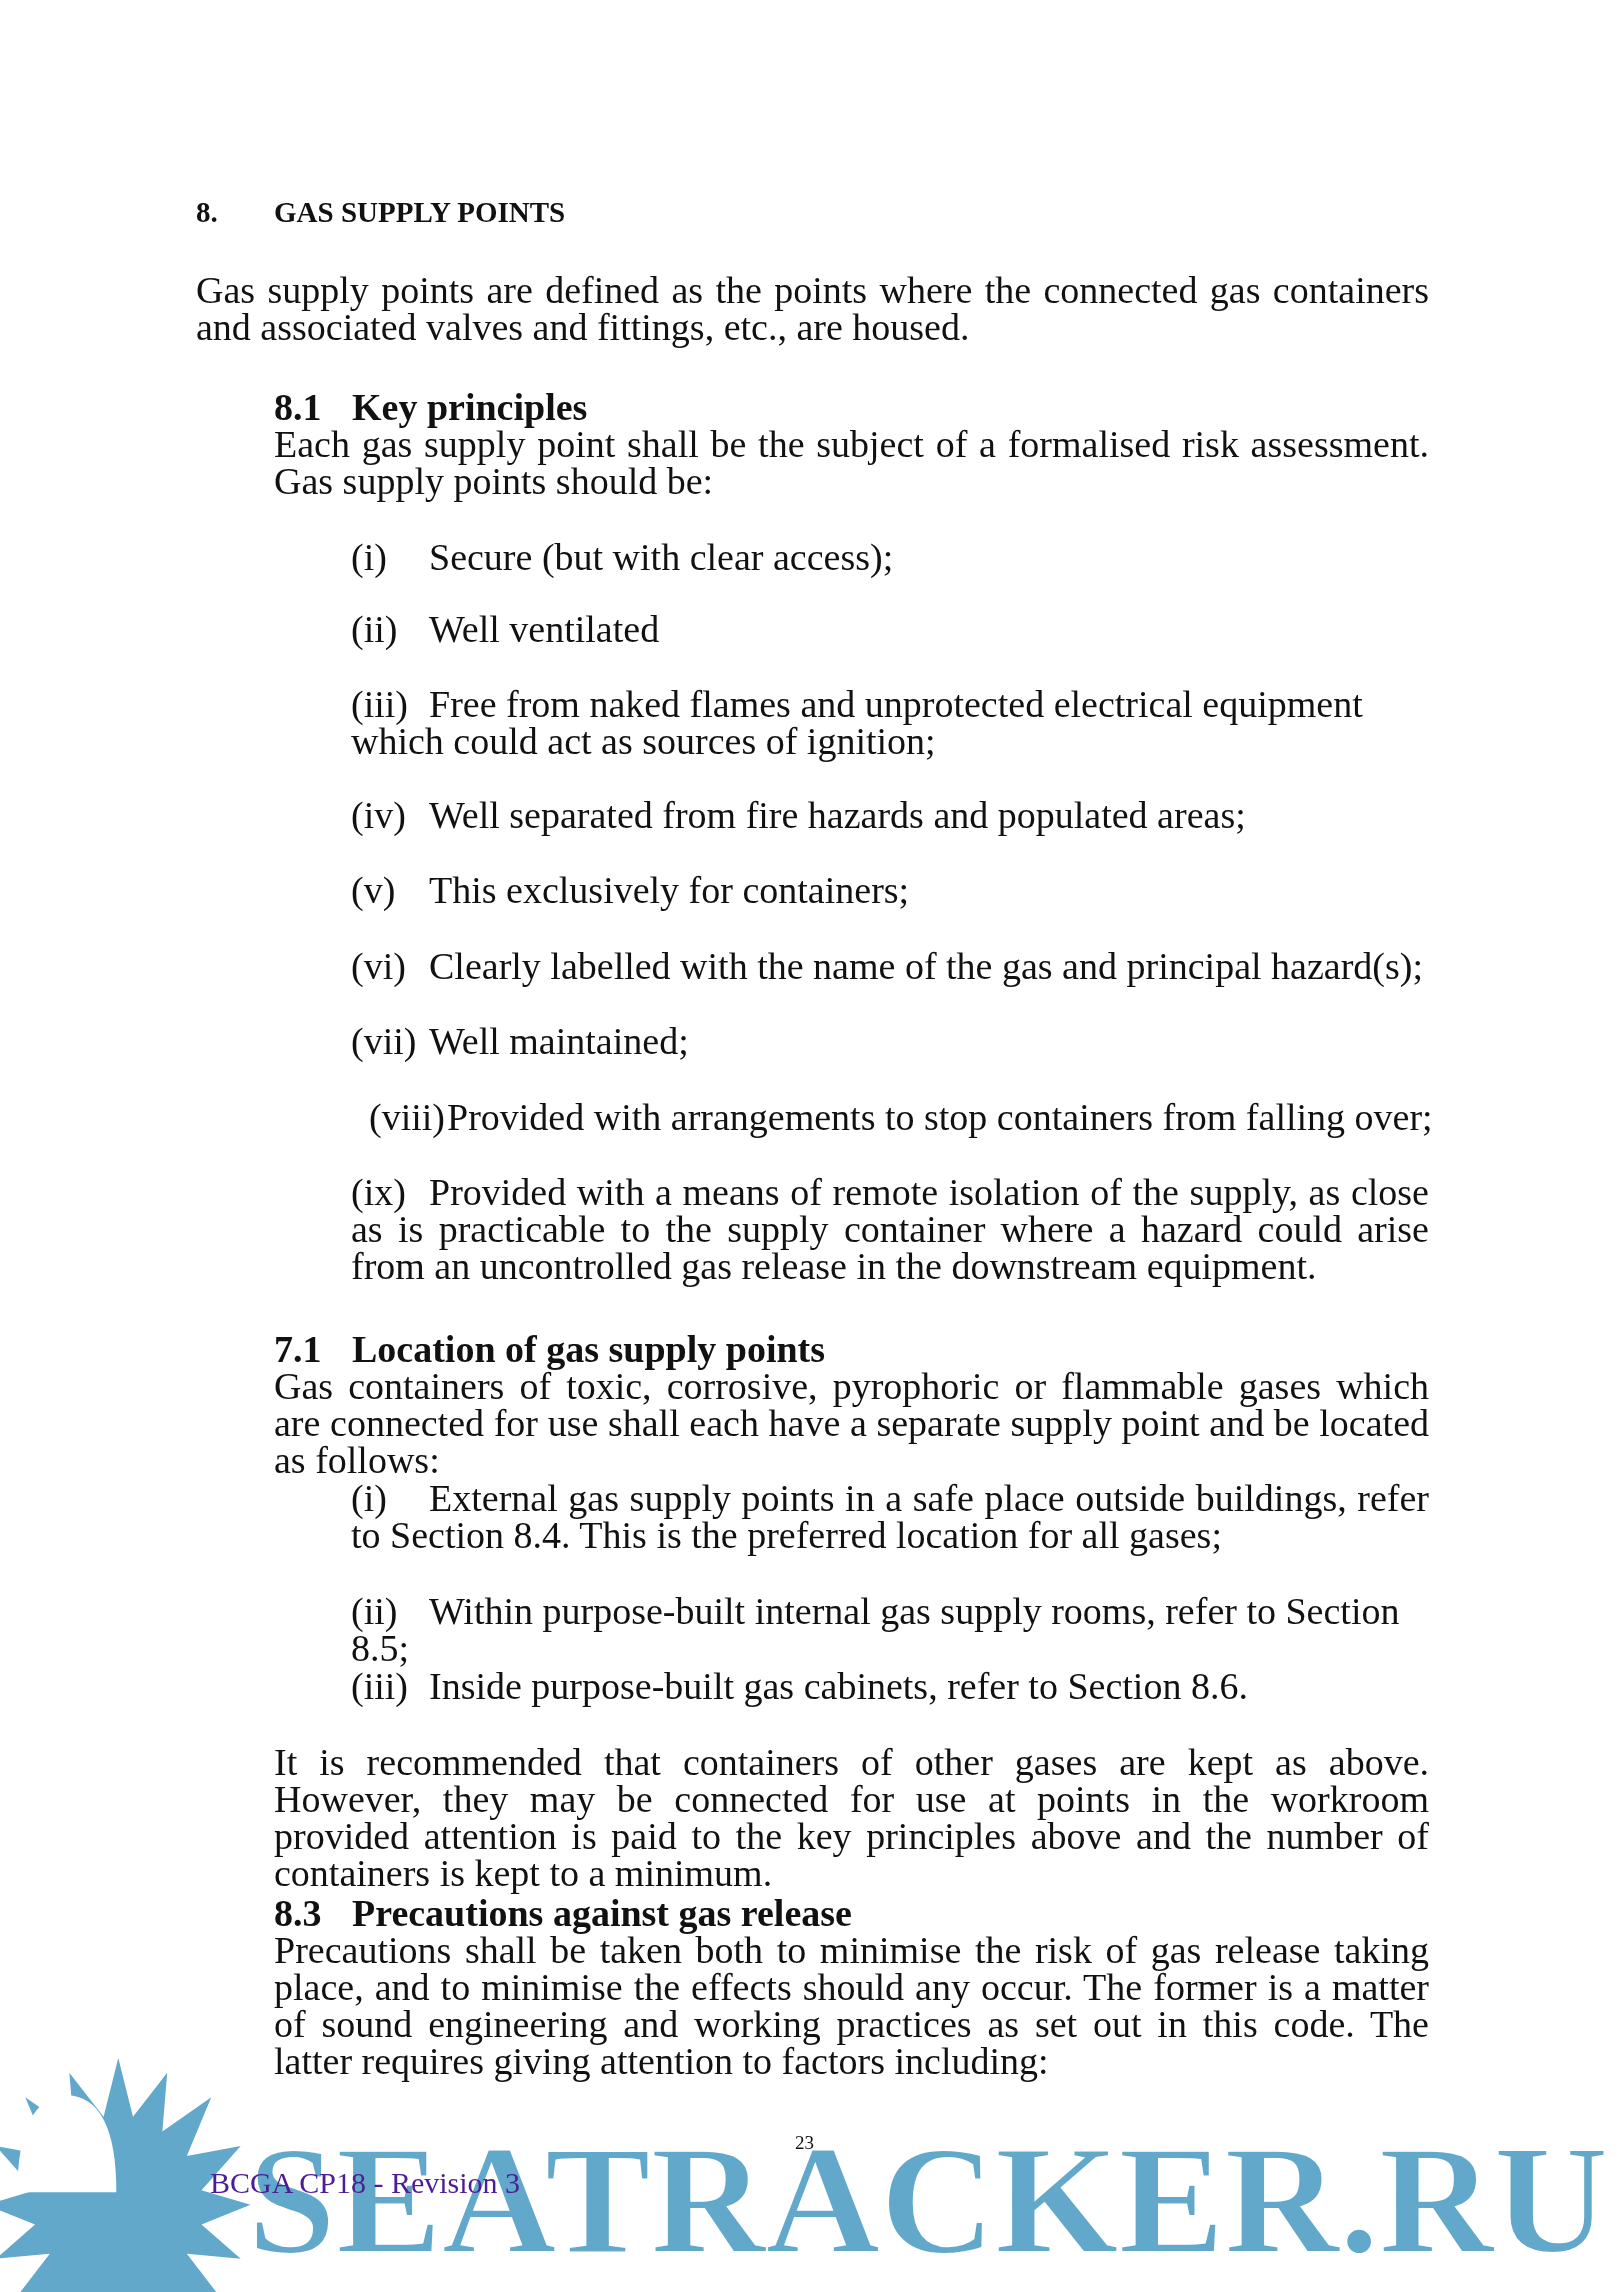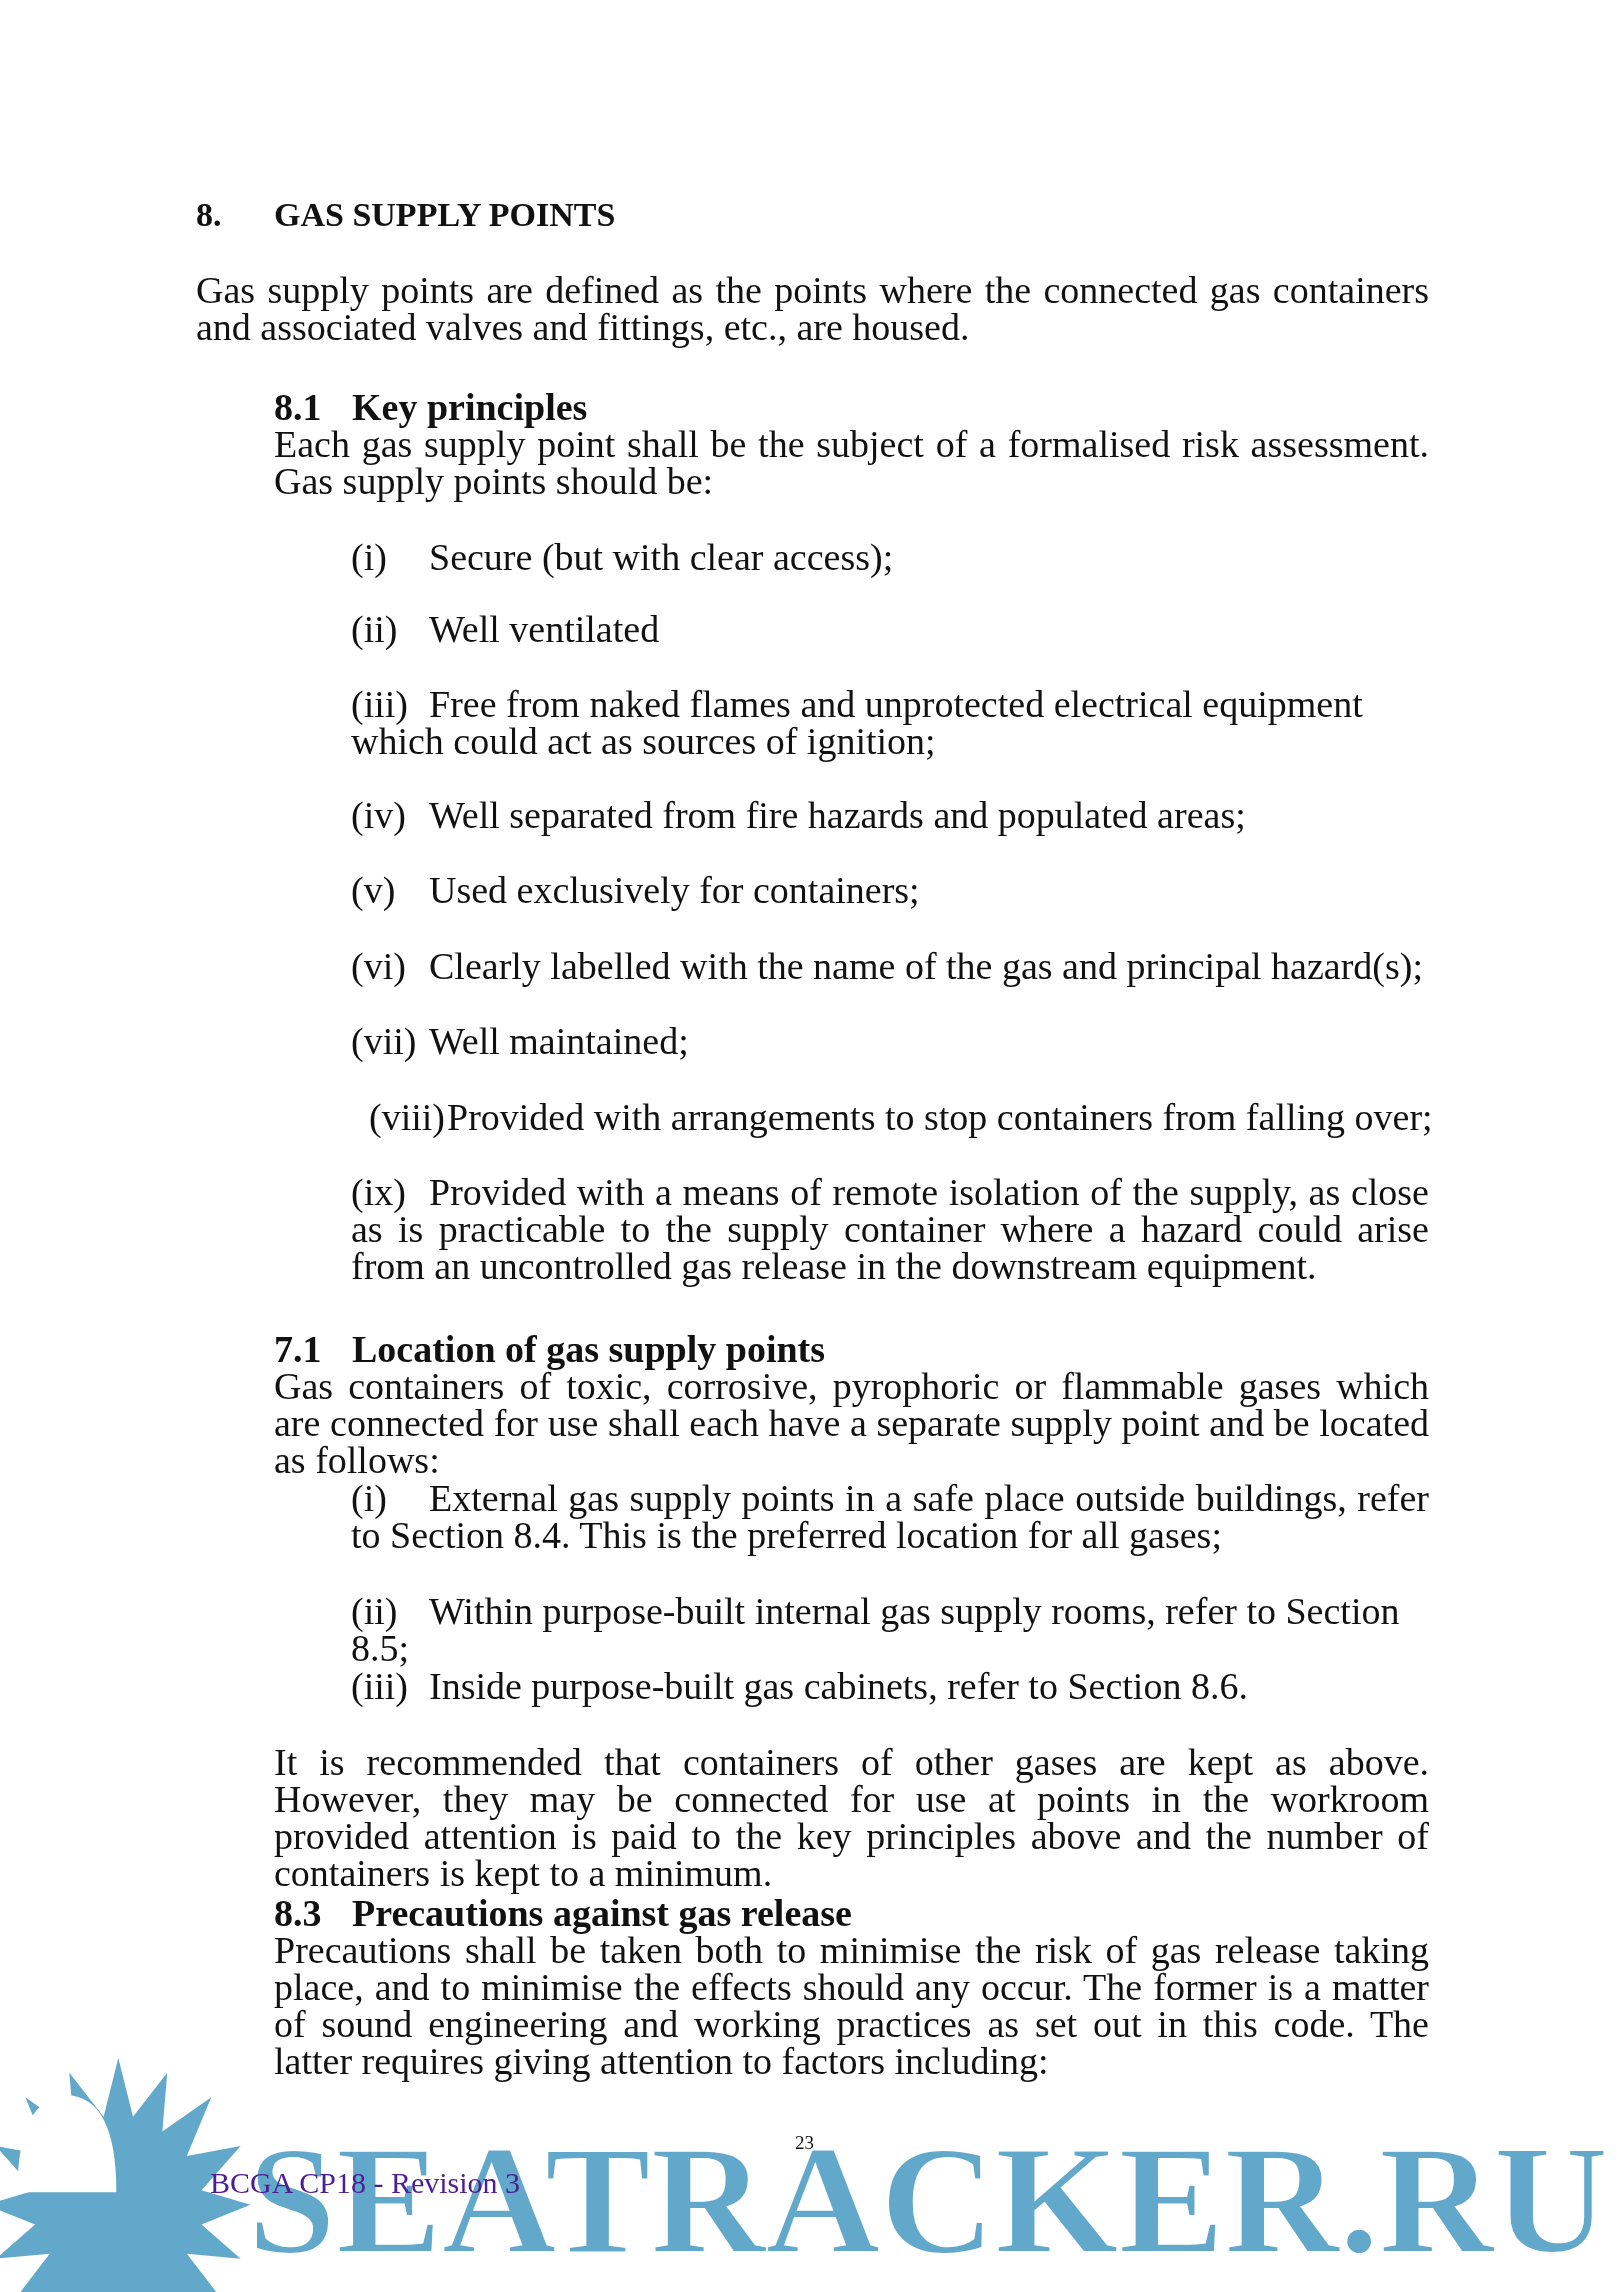--- a/index.html
+++ b/index.html
@@ -2,21 +2,21 @@
 <html><head>
 <meta charset="utf-8">
 <style>
   html, body { margin: 0; padding: 0; background: #ffffff; }
   body { width: 1621px; height: 2293px; position: relative; overflow: hidden;
          font-family: "Liberation Serif", "DejaVu Serif", serif; color: #111; }
   .abs { position: absolute; }
   .fs { font-size: 38px; line-height: 37px; }
   .just { text-align: justify; text-align-last: left; }
   .b { font-weight: bold; }
-  .sec-h { left: 196px; top: 196px; font-size: 34px; font-weight: bold; }
+  .sec-h { left: 196px; top: 196px; font-size: 29px; font-weight: bold; }
   .sec-h .num { display: inline-block; width: 78px; }
   .sub-h .num { display: inline-block; width: 78px; }
   .para { left: 196px; width: 1233px; }
   .para2 { left: 274px; width: 1155px; }
   .item { left: 351px; width: 1078px; }
   .item .lbl { display: inline-block; min-width: 78px; }
   .footer-num { left: 795px; top: 2132px; font-size: 19px; }
   .footer-rev { left: 210px; top: 2166px; font-size: 30px; color: #4c1d95; }
   .wm { left: 0; top: 2058px; width: 1621px; height: 234px; }
 </style>
@@ -30,21 +30,21 @@
 
 <div class="abs para2 fs b sub-h" style="top:389px;">
   <span class="num">8.1</span><span>Key principles</span>
 </div>
 <div class="abs para2 fs just" style="top:426px;">Each gas supply point shall be the subject of a formalised risk assessment.  Gas supply points should be:</div>
 
 <div class="abs item fs" style="top:539px;"><span class="lbl">(i)</span><span>Secure (but with clear access);</span></div>
 <div class="abs item fs" style="top:611px;"><span class="lbl">(ii)</span><span>Well ventilated</span></div>
 <div class="abs item fs" style="top:686px;"><span class="lbl">(iii)</span><span>Free from naked flames and unprotected electrical equipment which could act as sources of ignition;</span></div>
 <div class="abs item fs" style="top:797px;"><span class="lbl">(iv)</span><span>Well separated from fire hazards and populated areas;</span></div>
-<div class="abs item fs" style="top:872px;"><span class="lbl">(v)</span><span>Used exclusively for containers;</span></div>
+<div class="abs item fs" style="top:872px;"><span class="lbl">(v)</span><span>This exclusively for containers;</span></div>
 <div class="abs item fs" style="top:948px;"><span class="lbl">(vi)</span><span>Clearly labelled with the name of the gas and principal hazard(s);</span></div>
 <div class="abs item fs" style="top:1023px;"><span class="lbl">(vii)</span><span>Well maintained;</span></div>
 <div class="abs item fs" style="top:1099px;margin-left:18px;"><span class="lbl">(viii)</span><span>Provided with arrangements to stop containers from falling over;</span></div>
 <div class="abs item fs just" style="top:1174px;"><span class="lbl">(ix)</span><span>Provided with a means of remote isolation of the supply, as close as is practicable to the supply container where a hazard could arise from an uncontrolled gas release in the downstream equipment.</span></div>
 
 <div class="abs para2 fs b sub-h" style="top:1331px;">
   <span class="num">7.1</span><span>Location of gas supply points</span>
 </div>
 <div class="abs para2 fs just" style="top:1368px;">Gas containers of toxic, corrosive, pyrophoric or flammable gases which are connected for use shall each have a separate supply point and be located as follows:</div>
 

